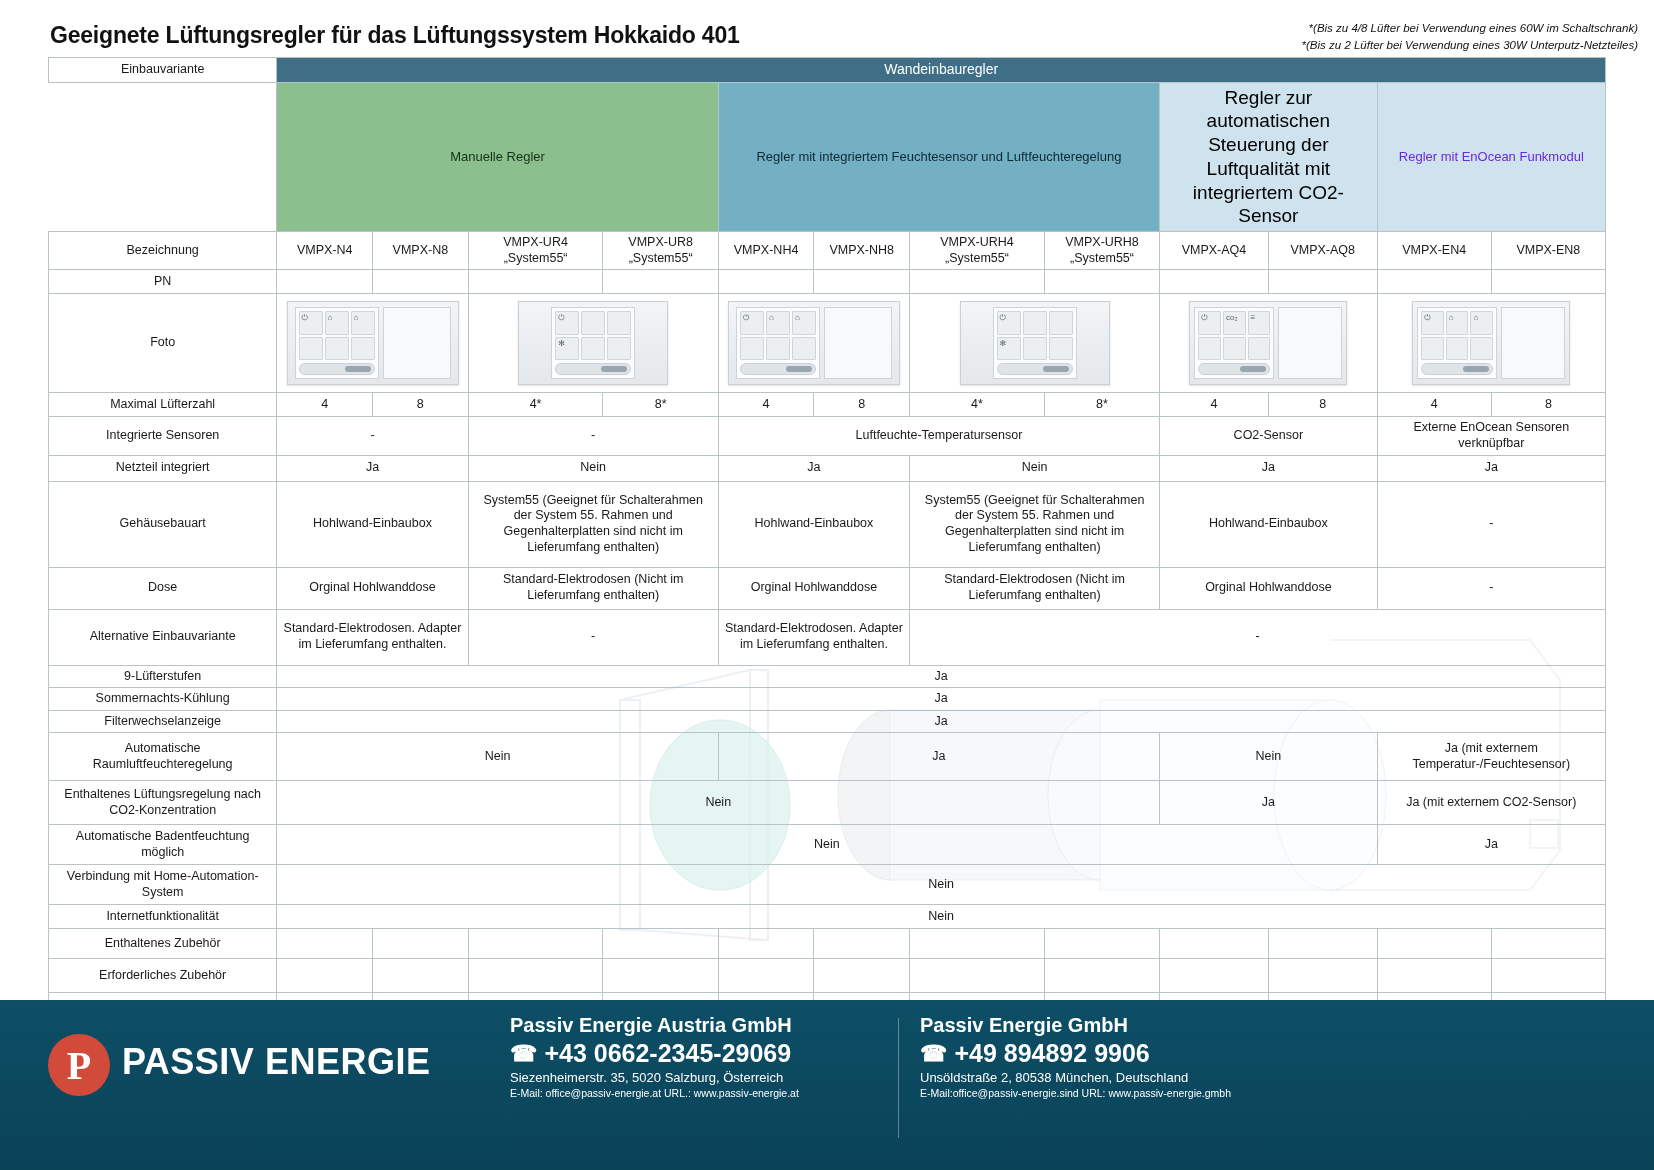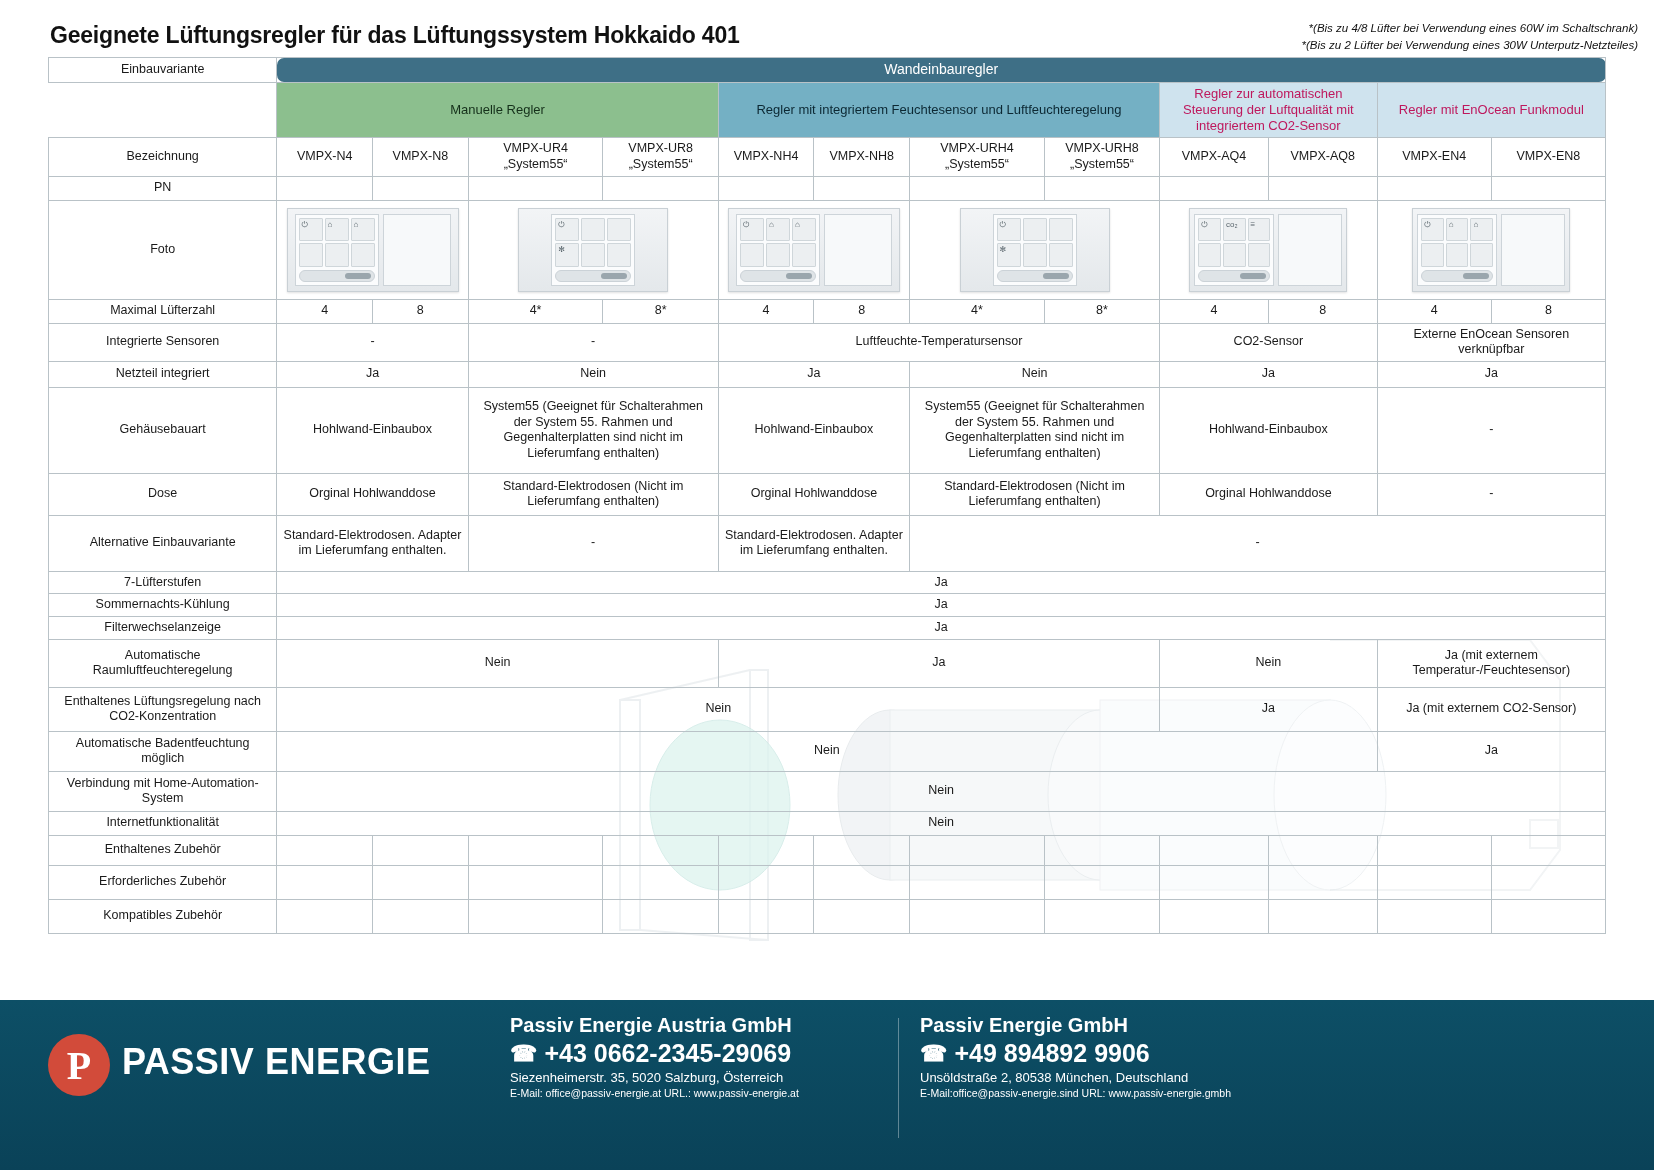--- a/index.html
+++ b/index.html
@@ -48,25 +48,25 @@
     background: transparent;
   }
   td.rowhead {
     text-align: left;
     font-weight: bold;
     font-size: 12.5px;
     background: #eef1f3;
     padding-left: 7px;
   }
 
-  .band-dark { background:#3e6f86 !important; color:#ffffff; font-weight:bold; font-size:14px;border-radius:7px; }
+  .band-dark { background:#3e6f86 !important; color:#ffffff; font-weight:bold; font-size:14px; }
   .band-green { background:#8cbf8e !important; color:#15301a; font-weight:bold; font-size:13px; }
   .band-teal { background:#74b0c4 !important; color:#0c2833; font-weight:bold; font-size:13px; }
-  .band-lightblue { background:#cfe3ee !important; color:#be185d; font-weight:bold; font-size:13px; }
-  .band-lightblue2 { background:#cfe3ee !important; color:#be185d; font-weight:bold; font-size:13px;margin-left:27px; }
+  .band-lightblue { background:#cfe3ee !important; color:#000000; font-weight:bold; font-size:19px; }
+  .band-lightblue2 { background:#cfe3ee !important; color:#6d28d9; font-weight:bold; font-size:13px;margin-left:27px; }
   .model { font-size: 12.5px; line-height:1.25; }
   .empty-head { background:#ffffff !important; border-left:1px solid #ffffff !important; border-top:1px solid #ffffff !important; }
 
   .photo-cell { height: 96px; padding: 2px; }
   .photo-box { width: 100%; height: 92px; display:flex; align-items:center; justify-content:center; }
 
   
   .device {
     width: 172px; height: 84px; background: linear-gradient(180deg,#f2f4f6 0%, #e4e8eb 100%);
     border: 1px solid #c9d0d5; display:flex; align-items:center; justify-content:center; gap:4px;
@@ -415,21 +415,21 @@
 
       <tr style="height:56px">
         <td class="rowhead">Alternative Einbauvariante</td>
         <td colspan="2">Standard-Elektrodosen. Adapter im Lieferumfang enthalten.</td>
         <td colspan="2">-</td>
         <td colspan="2">Standard-Elektrodosen. Adapter im Lieferumfang enthalten.</td>
         <td colspan="6">-</td>
       </tr>
 
       <tr class="ja-row" style="height:22px">
-        <td class="rowhead">7-Lüfterstufen</td>
+        <td class="rowhead">9-Lüfterstufen</td>
         <td class="val" colspan="12">Ja</td>
       </tr>
       <tr class="ja-row" style="height:22px">
         <td class="rowhead">Sommernachts-Kühlung</td>
         <td class="val" colspan="12">Ja</td>
       </tr>
       <tr class="ja-row" style="height:22px">
         <td class="rowhead">Filterwechselanzeige</td>
         <td class="val" colspan="12">Ja</td>
       </tr>

